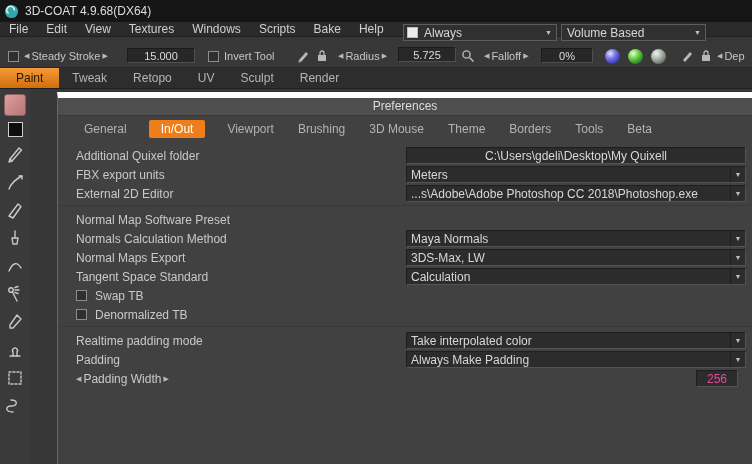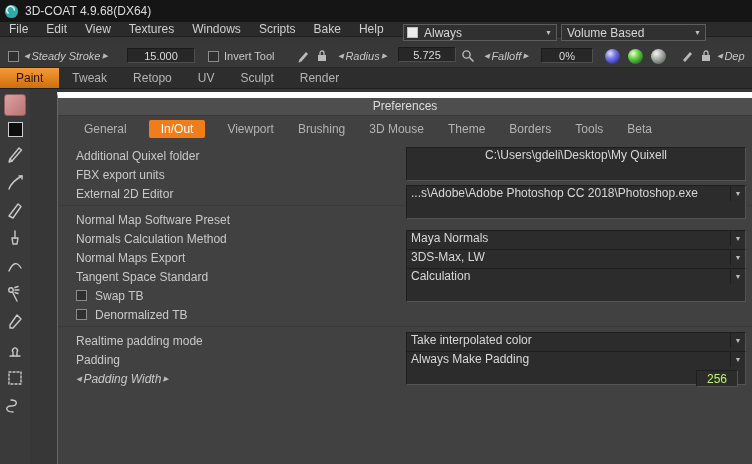--- a/index.html
+++ b/index.html
@@ -20,21 +20,21 @@
   .combo .dd{margin-left:auto;margin-right:4px;font-size:7px;color:#c0c0c0;}
   .combo-always{left:403px;width:154px;}
   .combo-volume{left:561px;width:145px;}
   .cb{display:inline-block;width:11px;height:11px;border:1px solid #8c8c8c;background:#2f2f2f;
     box-sizing:border-box;}
   .cb.white{background:#ececec;border-color:#bdbdbd;margin:0 6px 0 3px;}
   
   .toolbar{position:absolute;left:0;top:45px;width:752px;height:23px;background:#383838;
     border-bottom:1px solid #262626;box-sizing:border-box;font-size:11px;color:#c6c6c6;}
   .toolbar>*{position:absolute;}
-  .spin{display:inline-flex;align-items:center;gap:2px;white-space:nowrap;font-style:italic;}
+  .spin{display:inline-flex;align-items:center;gap:2px;white-space:nowrap;}
   .arr{font-size:7px;color:#b9b9b9;}
   .valbox{height:15px;background:#272727;border:1px solid #1b1b1b;border-bottom-color:#4e4e4e;
     border-right-color:#4e4e4e;box-sizing:border-box;display:flex;align-items:center;
     justify-content:center;color:#dcdcdc;font-size:11px;}
   .sphere{width:15px;height:15px;border-radius:50%;}
   .sph-blue{background:radial-gradient(circle at 35% 30%,#e2e6ff 0%,#7a7ae8 35%,#2b2da8 80%);}
   .sph-green{background:radial-gradient(circle at 35% 30%,#eaffe0 0%,#6fd34a 35%,#1e761e 80%);}
   .sph-gray{background:radial-gradient(circle at 35% 30%,#f2f2f2 0%,#a9b1a9 40%,#555d55 85%);}
   
   .wstabs{position:absolute;left:0;top:68px;width:752px;height:21px;background:#2d2d2d;
@@ -55,31 +55,31 @@
     border-top:6px solid #ffffff;border-left:1px solid #666;box-sizing:border-box;}
   .prefs-header{height:17px;background:#4e4e4e;border-bottom:1px solid #3a3a3a;text-align:center;
     font-size:12px;color:#dcdcdc;line-height:17px;}
   .prefs-tabs{height:25px;display:flex;align-items:center;padding-left:24px;gap:20px;
     font-size:12px;color:#b3b3b3;}
   .ptab{padding:2px 2px;}
   .ptab.active{background:#ef7d1a;color:#ffffff;border-radius:2px;padding:2px 12px;}
   .rows{position:relative;padding-top:5px;font-size:12px;color:#c9c9c9;}
   .row{position:relative;height:19px;display:flex;align-items:center;padding-left:18px;}
   .sep{height:5px;border-top:1px solid #393939;margin-top:2px;box-sizing:border-box;}
-  .field{position:absolute;left:348px;top:1px;width:340px;height:34px;box-sizing:border-box;
+  .field{position:absolute;left:348px;top:1px;width:340px;height:17px;box-sizing:border-box;
     background:#2c2c2c;border:1px solid #1e1e1e;border-bottom-color:#545454;border-right-color:#545454;
-    display:flex;align-items:flex-start;padding:0 4px;color:#d8d8d8;overflow:hidden;white-space:nowrap;}
+    display:flex;align-items:center;padding:0 4px;color:#d8d8d8;overflow:hidden;white-space:nowrap;}
   .field.center{justify-content:center;}
   .field.has-dd{padding-right:18px;}
   .field .ddbtn{position:absolute;right:0;top:0;width:14px;height:15px;border-left:1px solid #1e1e1e;
     background:#2c2c2c;display:flex;align-items:center;justify-content:center;font-size:7px;color:#bcbcbc;}
   .cbrow .cb{margin-right:8px;margin-left:0;}
   .pwbox{position:absolute;left:638px;top:1px;width:42px;height:17px;box-sizing:border-box;
     background:#2c2c2c;border:1px solid #1e1e1e;border-bottom-color:#545454;border-right-color:#545454;
-    display:flex;align-items:center;justify-content:center;color:#bef264;}
+    display:flex;align-items:center;justify-content:center;color:#ec4899;}
 </style>
 </head>
 <body>
 
 <div class="screen">
 
   <div class="titlebar">
     <span style="display:inline-flex;">
       <svg width="15" height="15" viewBox="0 0 16 16">
         <circle cx="8" cy="8" r="7" fill="#2fa8a8"></circle>
@@ -264,20 +264,24 @@
 
       <div class="row">
         <span>Additional Quixel folder</span>
         <div class="field center">
           <span>C:\Users\gdeli\Desktop\My Quixell</span>
         </div>
       </div>
 
       <div class="row">
         <span>FBX export units</span>
+        <div class="field has-dd">
+          <span>Meters</span>
+          <span class="ddbtn">▼</span>
+        </div>
       </div>
 
       <div class="row">
         <span>External 2D Editor</span>
         <div class="field has-dd">
           <span>...s\Adobe\Adobe Photoshop CC 2018\Photoshop.exe</span>
           <span class="ddbtn">▼</span>
         </div>
       </div>
 

